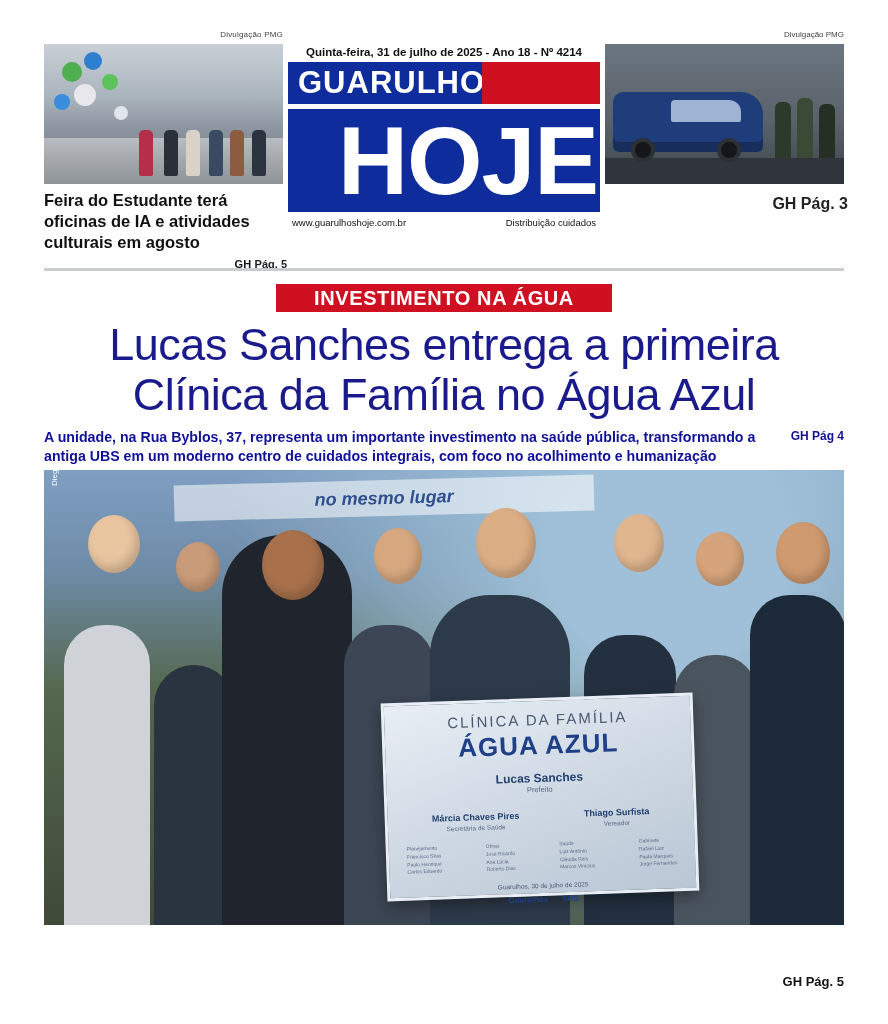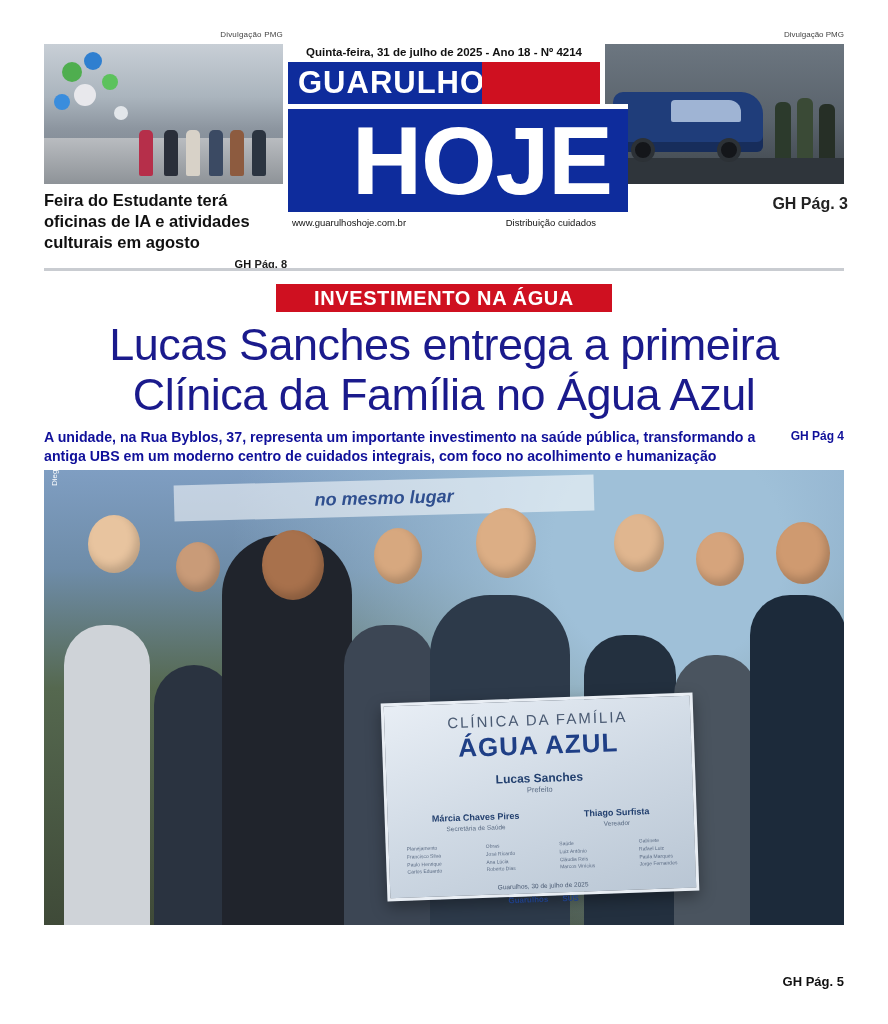--- a/index.html
+++ b/index.html
@@ -186,21 +186,21 @@
     position: absolute;
     right: 86px; top: 9px;
     color: #ffffff;
     font-size: 24px;
     font-weight: bold;
     line-height: 24px;
   }
   .logo-hoje {
     position: relative;
     margin: 0 auto;
-    width: 340px;
+    width: 312px;
     height: 108px;
     background: #0e2c9c;
     border-top: 5px solid #ffffff;
     display: flex;
     align-items: center;
     justify-content: center;
     padding-left: 48px;
   }
   .logo-hoje .hword {
     color: #ffffff;
@@ -394,21 +394,21 @@
       <div class="person" style="left:120px;background:#2a2f3a;"></div>
       <div class="person" style="left:142px;background:#d8d2c8;"></div>
       <div class="person" style="left:165px;background:#3b4a63;"></div>
       <div class="person" style="left:186px;background:#8d5b3f;"></div>
       <div class="person" style="left:208px;background:#2b3440;"></div>
     </div>
     <div class="cap-left">
       <span>Feira do Estudante terá oficinas de IA e atividades culturais em agosto</span>
       <span class="pg">
         <span class="gh">GH</span>
-        <span>Pág. 8</span>
+        <span>Pág. 5</span>
       </span>
     </div>
 
     <div class="cred-right">Divulgação PMG</div>
     <div class="photo-right">
       <div class="bg"></div>
       <div class="ground"></div>
       <div class="car">
         <div class="win"></div>
         <div class="wheel" style="left:18px;"></div>

